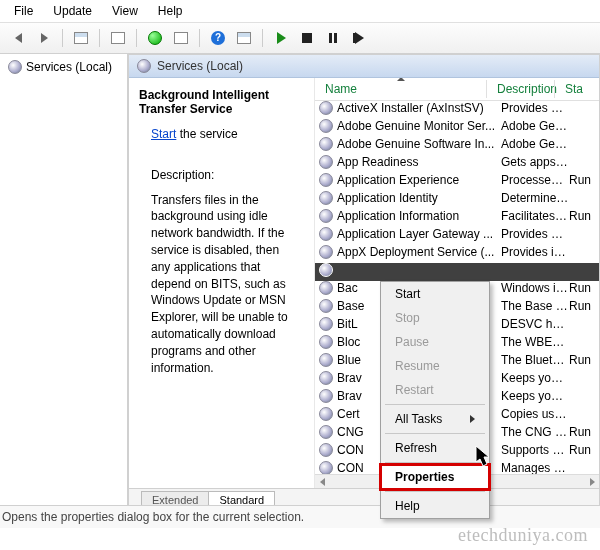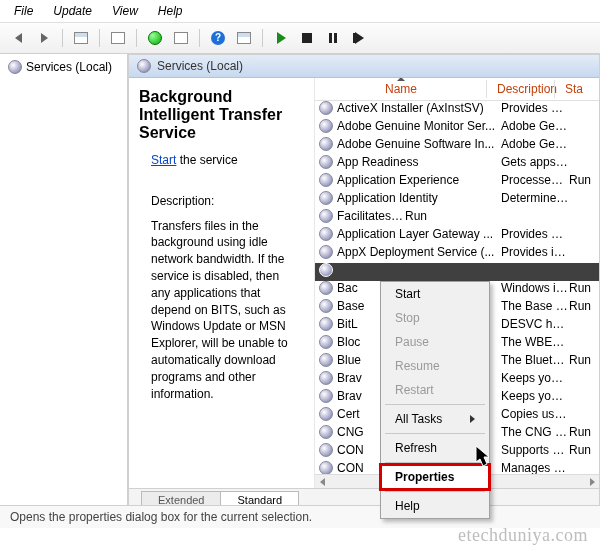--- a/index.html
+++ b/index.html
@@ -1,19 +1,19 @@
 <!DOCTYPE html>
 <html><head>
 <meta charset="utf-8">
 <style>
 * { box-sizing: border-box; margin: 0; padding: 0; font-family: "Segoe UI", Tahoma, sans-serif; font-size: 12px; }
 body { background: #fff; width: 600px; height: 550px; overflow: hidden; position: relative; }
 
 
-.menubar { display: flex; gap: 4px; padding: 2px 6px; background: #fff; border-bottom: 1px solid #e0e0e0; font-style: italic; }
+.menubar { display: flex; gap: 4px; padding: 2px 6px; background: #fff; border-bottom: 1px solid #e0e0e0; }
 .menubar-item { padding: 2px 8px; cursor: default; }
 
 
 .toolbar { display: flex; align-items: center; gap: 2px; padding: 4px 6px; background: linear-gradient(#fdfdfd,#f0f0f0); border-bottom: 1px solid #d0d0d0; }
 .tbtn { width: 24px; height: 22px; display: flex; align-items: center; justify-content: center; border: 1px solid transparent; border-radius: 2px; cursor: default; }
 .tsep { width: 1px; height: 18px; background: #ccc; margin: 0 4px; }
 .arrow-l, .arrow-r { width:0; height:0; border-top:5px solid transparent; border-bottom:5px solid transparent; }
 .arrow-l { border-right: 7px solid #666; }
 .arrow-r { border-left: 7px solid #666; }
 .sq { width: 14px; height: 12px; border: 1px solid #888; background: #fff; }
@@ -30,48 +30,48 @@
 .panes { display: flex; height: 455px; }
 .tree { width: 143px; border-right: 1px solid #d0d0d0; padding: 4px; }
 .tree-node { display:flex; align-items:center; gap:4px; padding:2px 4px; }
 .gear-icon { width:14px;height:14px;border-radius:50%;background:radial-gradient(circle at 35% 35%,#fff,#aac 60%,#678);border:1px solid #889; flex-shrink:0;}
 
 .main { flex:1; display:flex; flex-direction:column; background:#fff; border:1px solid #d0d0d0; margin:0; }
 .inner-title { background: linear-gradient(#e4ecf7,#c7d8ef); padding:4px 8px; border-bottom:1px solid #b0c4de; display:flex; align-items:center; gap:6px; font-size:14px; color:#333; }
 
 .content { flex:1; display:flex; overflow:hidden; }
 .detail { width: 185px; padding: 10px; overflow:hidden; }
-.detail h3 { font-size: 16px; font-weight: bold; margin-bottom: 10px; }
+.detail h3 { font-size: 12px; font-weight: bold; margin-bottom: 10px; }
 .detail .lnk { color: #0645cc; text-decoration: underline; cursor: default; }
 .detail p { margin: 8px 12px; line-height: 1.4; }
 
 .list { flex:1; overflow:hidden; border-left:1px solid #e8e8e8; position:relative; }
 .colhdr { display:flex; background:#fff; border-bottom:1px solid #e0e0e0; }
-.colhdr .col { padding:4px 10px; color:#c2410c; position:relative;text-align:center; }
+.colhdr .col { padding:4px 10px; color:#15803d; position:relative; }
 .colhdr .col:not(:last-child)::after{content:"";position:absolute;right:0;top:2px;bottom:2px;width:1px;background:#e0e0e0;}
 .col-name { width:172px; }
 .col-desc { width:68px; }
 .col-status { width:30px; }
 .sort-arrow { position:absolute; left:50%; top:-1px; transform:translateX(-50%); width:0;height:0;border-left:4px solid transparent;border-right:4px solid transparent;border-bottom:4px solid #555; }
 
 .rows { overflow:hidden; }
 .row { display:flex; align-items:flex-start; height:18px; padding-left:4px; }
 .row .gear-icon { margin-right:4px; }
 .row span { white-space:nowrap; overflow:hidden; text-overflow:ellipsis; }
 .row .c1 { width:164px; }
 .row .c2 { width:68px; }
 .row .c3 { width:30px; }
 .row.sel { background:#404040; color:#fff;flex-direction:column; }
 .row.sel .gear-icon { border-color:#fff; }
 
 .tabs-bottom { display:flex; padding:2px 0 0 12px; background:#f4f4f4; border-top:1px solid #d0d0d0; }
-.btab { padding:2px 16px; border:1px solid #bbb; border-bottom:none; background:#fff; border-radius:0 0 4px 4px; margin-right:-1px; font-size:11px; cursor:default; }
+.btab { padding:2px 10px; border:1px solid #bbb; border-bottom:none; background:#fff; border-radius:0 0 4px 4px; margin-right:-1px; font-size:11px; cursor:default; }
 .btab.inactive { background:#ececec; color:#555; }
 
-.statusbar { position:absolute; left:0; bottom:22px; right:0; padding:4px 10px; color:#444; font-size:12px; border-top:1px solid #d0d0d0; background:#f8f8f8; }
+.statusbar { position:absolute; left:0; bottom:22px; right:0; padding:4px 2px; color:#444; font-size:12px; border-top:1px solid #d0d0d0; background:#f8f8f8; }
 .watermark { position:absolute; right:12px; bottom:4px; font-size:18px; color:#bdbdbd; font-family: Georgia, serif; letter-spacing:.5px;}
 
 
 .ctx { position:absolute; left:380px; top:281px; width:110px; background:#f0f0f0; border:1px solid #a0a0a0; box-shadow: 3px 3px 4px rgba(0,0,0,.25); z-index:50; }
 .ctx-item { padding:5px 14px; cursor:default; display:flex; justify-content:space-between; align-items:center;}
 .ctx-item.dis { color:#9a9a9a; }
 .ctx-sep { height:1px; background:#c8c8c8; margin:2px 4px; }
 .ctx .sub-arrow { width:0;height:0;border-top:4px solid transparent;border-bottom:4px solid transparent;border-left:5px solid #333; }
 .ctx-item.hl { outline:3px solid #d40000; outline-offset:-1px; background:#fff; }
 
@@ -207,20 +207,21 @@
               <span class="c3">Run</span>
             </div>
             <div class="row">
               <div class="gear-icon"></div>
               <span class="c1">Application Identity</span>
               <span class="c2">Determines ...</span>
               <span class="c3"></span>
             </div>
             <div class="row">
               <div class="gear-icon"></div>
+              <span class="c1">Application Information</span>
               <span class="c2">Facilitates t...</span>
               <span class="c3">Run</span>
             </div>
             <div class="row">
               <div class="gear-icon"></div>
               <span class="c1">Application Layer Gateway ...</span>
               <span class="c2">Provides su...</span>
               <span class="c3"></span>
             </div>
             <div class="row">

